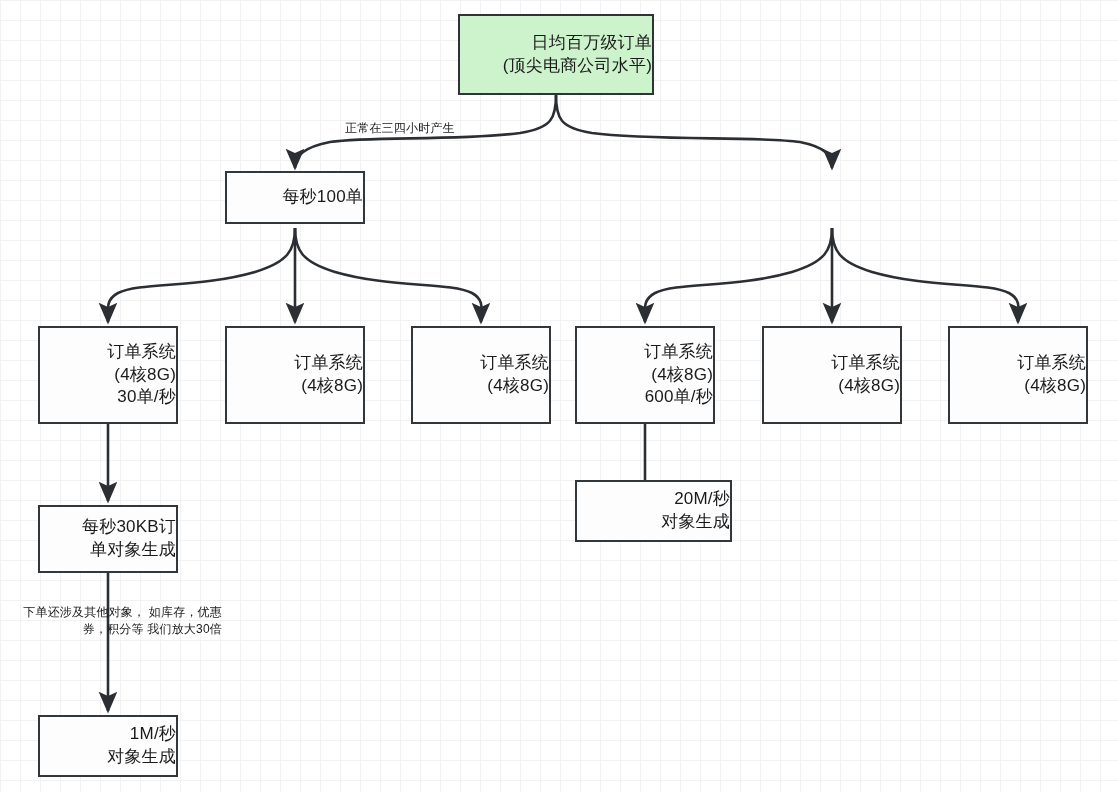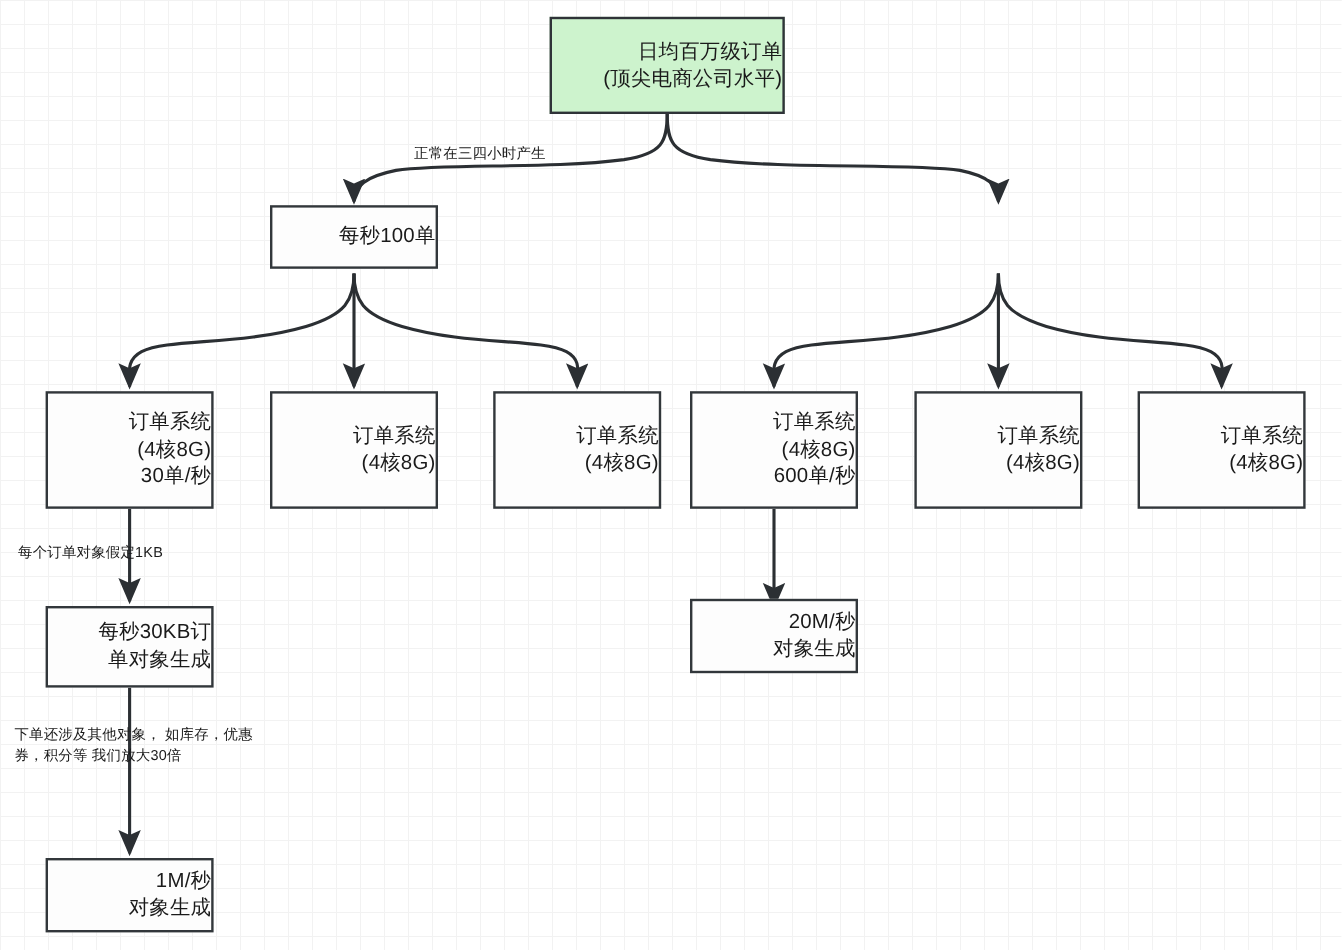--- a/index.html
+++ b/index.html
@@ -122,36 +122,35 @@
   </div>
   <div class="node" style="left:762px; top:326px; width:140px; height:98px;">
     <span class="line">订单系统</span>
     <span class="line">(4核8G)</span>
   </div>
   <div class="node" style="left:948px; top:326px; width:140px; height:98px;">
     <span class="line">订单系统</span>
     <span class="line">(4核8G)</span>
   </div>
 
-  <div class="edge-label" style="left:15px; top:452px;">每个订单对象假定1KB</div>
 
   <div class="node" style="left:38px; top:505px; width:140px; height:68px;">
     <span class="line">每秒30KB订</span>
     <span class="line">单对象生成</span>
   </div>
 
-  <div class="edge-label multi" style="left:12px; top:604px; width:210px; text-align:left;">
+  <div class="edge-label multi" style="left:12px; top:604px; width:210px; text-align:right;">
     <span class="line">下单还涉及其他对象，</span>
     <span class="line">如库存，优惠券，积分等</span>
     <span class="line">我们放大30倍</span>
   </div>
 
   <div class="node" style="left:38px; top:715px; width:140px; height:62px;">
     <span class="line">1M/秒</span>
     <span class="line">对象生成</span>
   </div>
 
-  <div class="node" style="left:575px; top:499px; width:140px; height:62px;">
+  <div class="node" style="left:575px; top:480px; width:157px; height:62px;">
     <span class="line">20M/秒</span>
     <span class="line">对象生成</span>
   </div>
 
 </div>
 
 </body></html>

